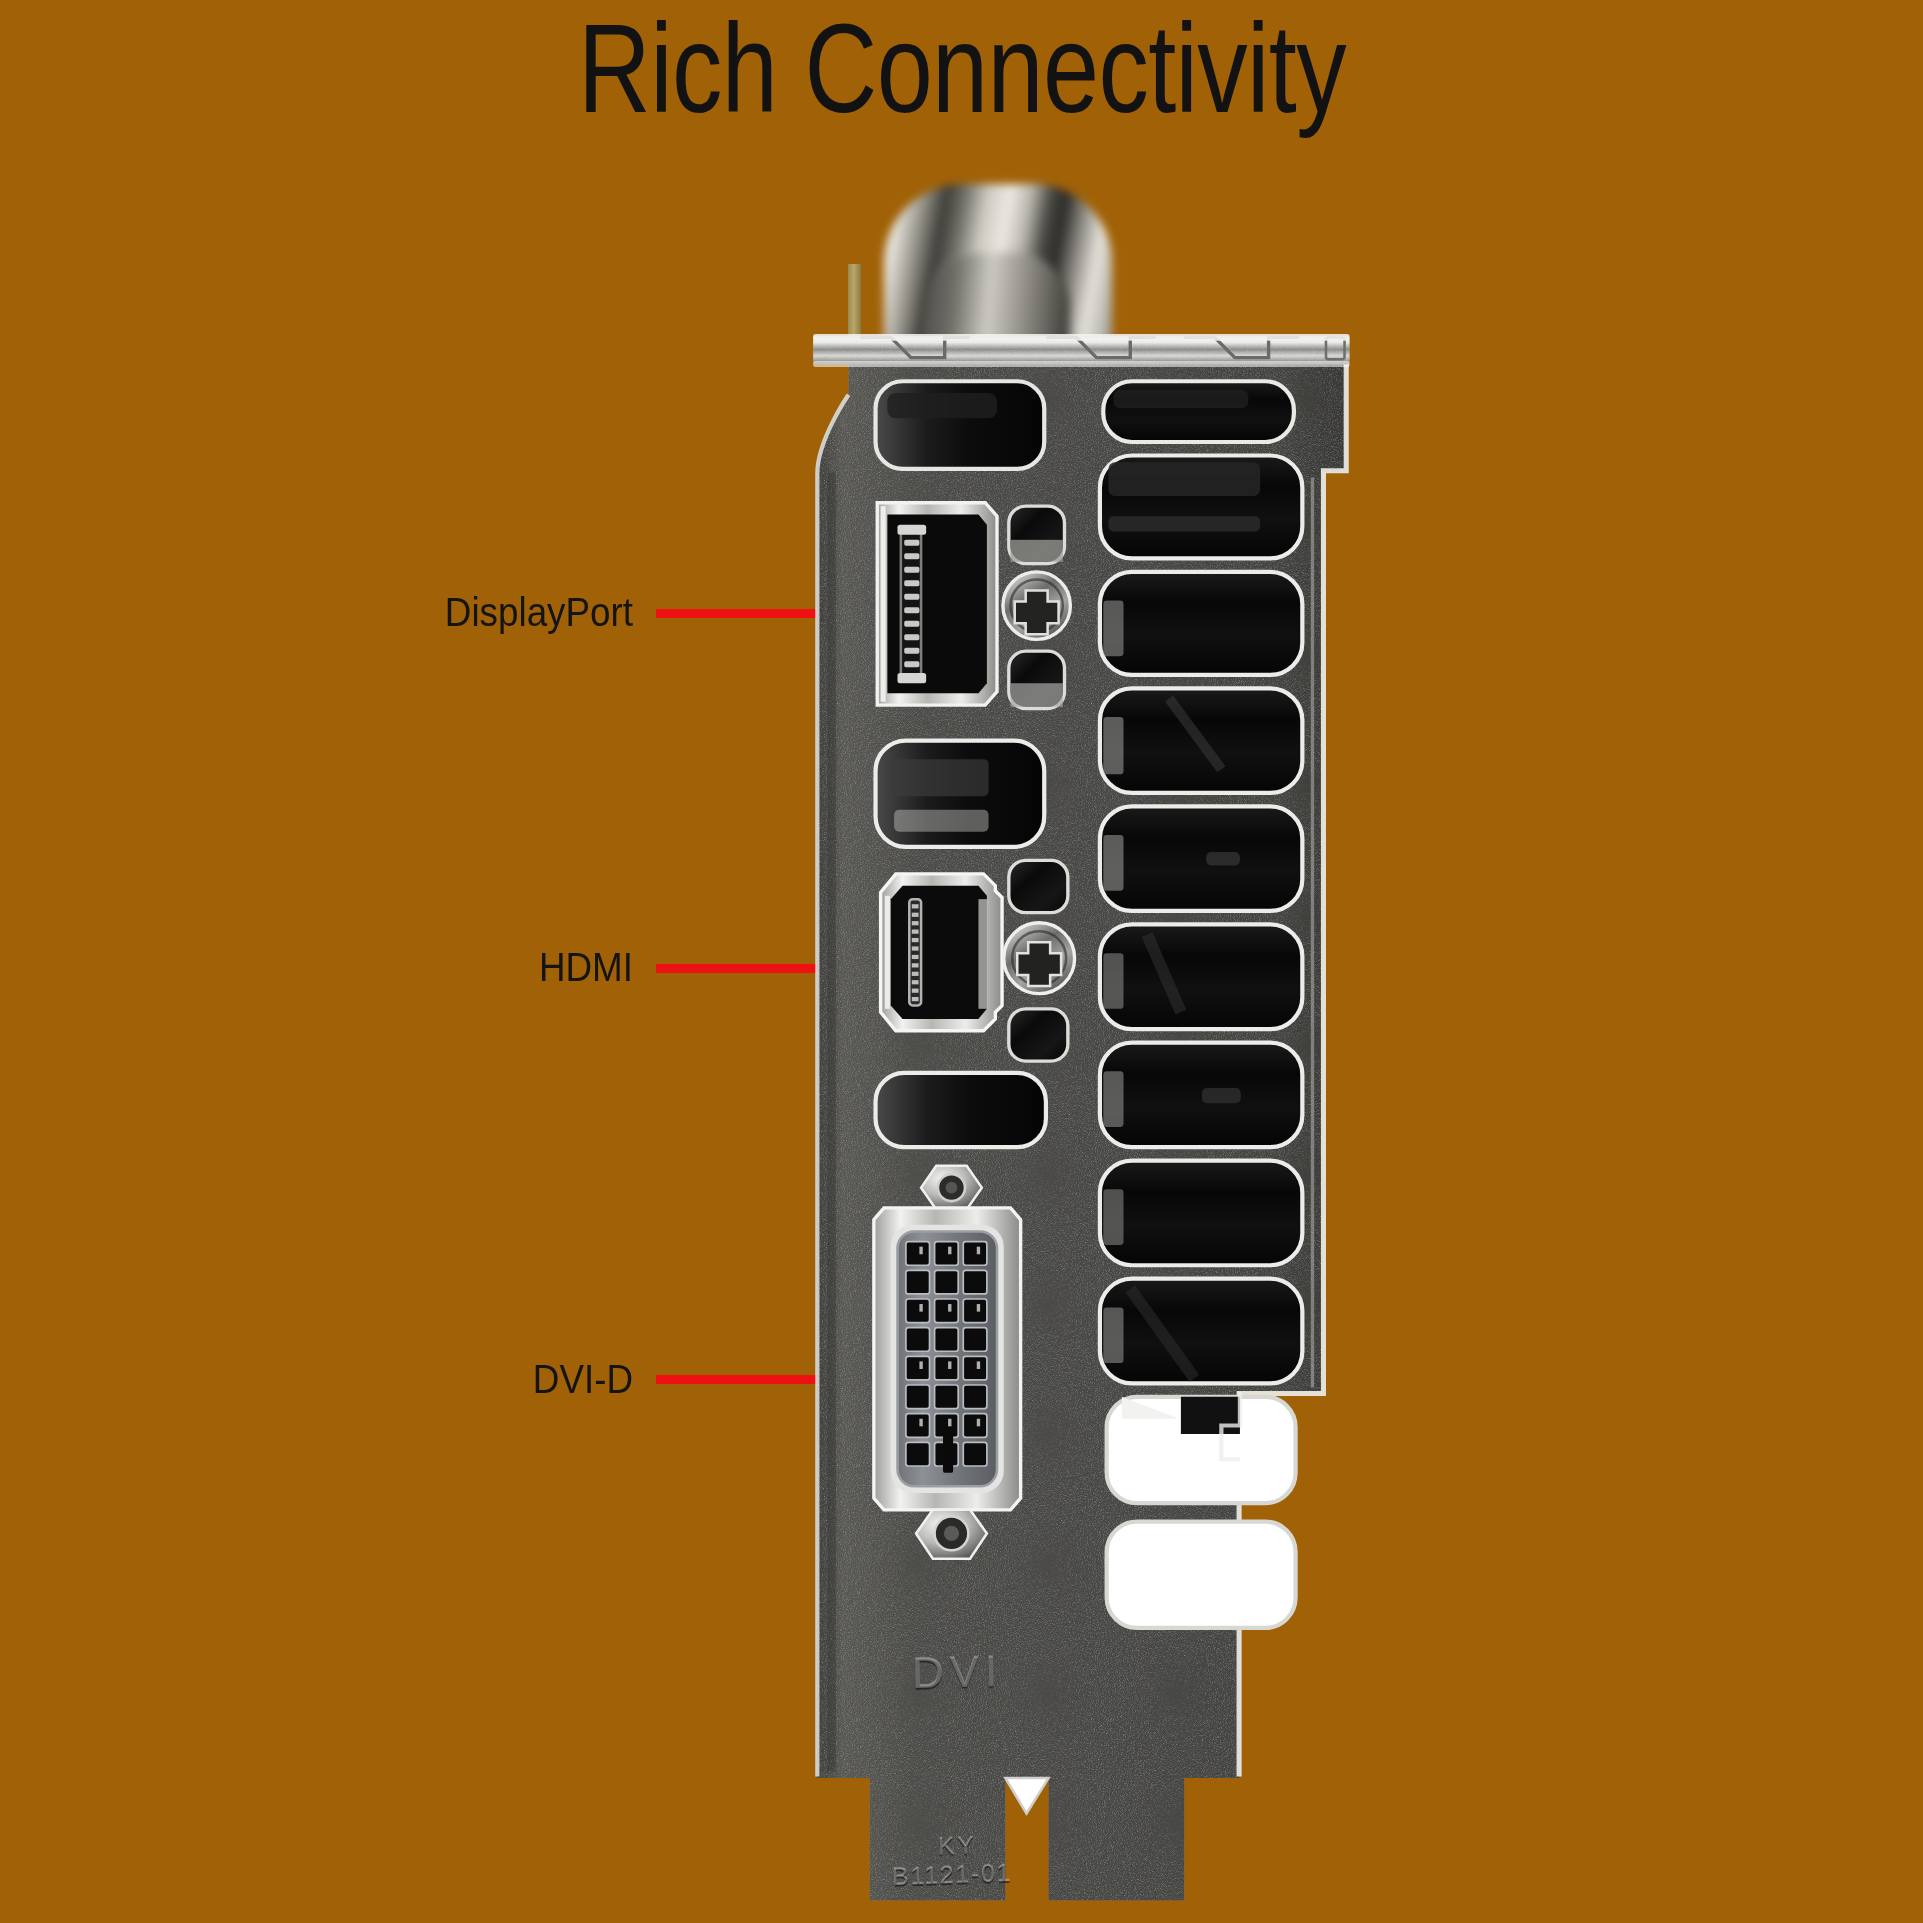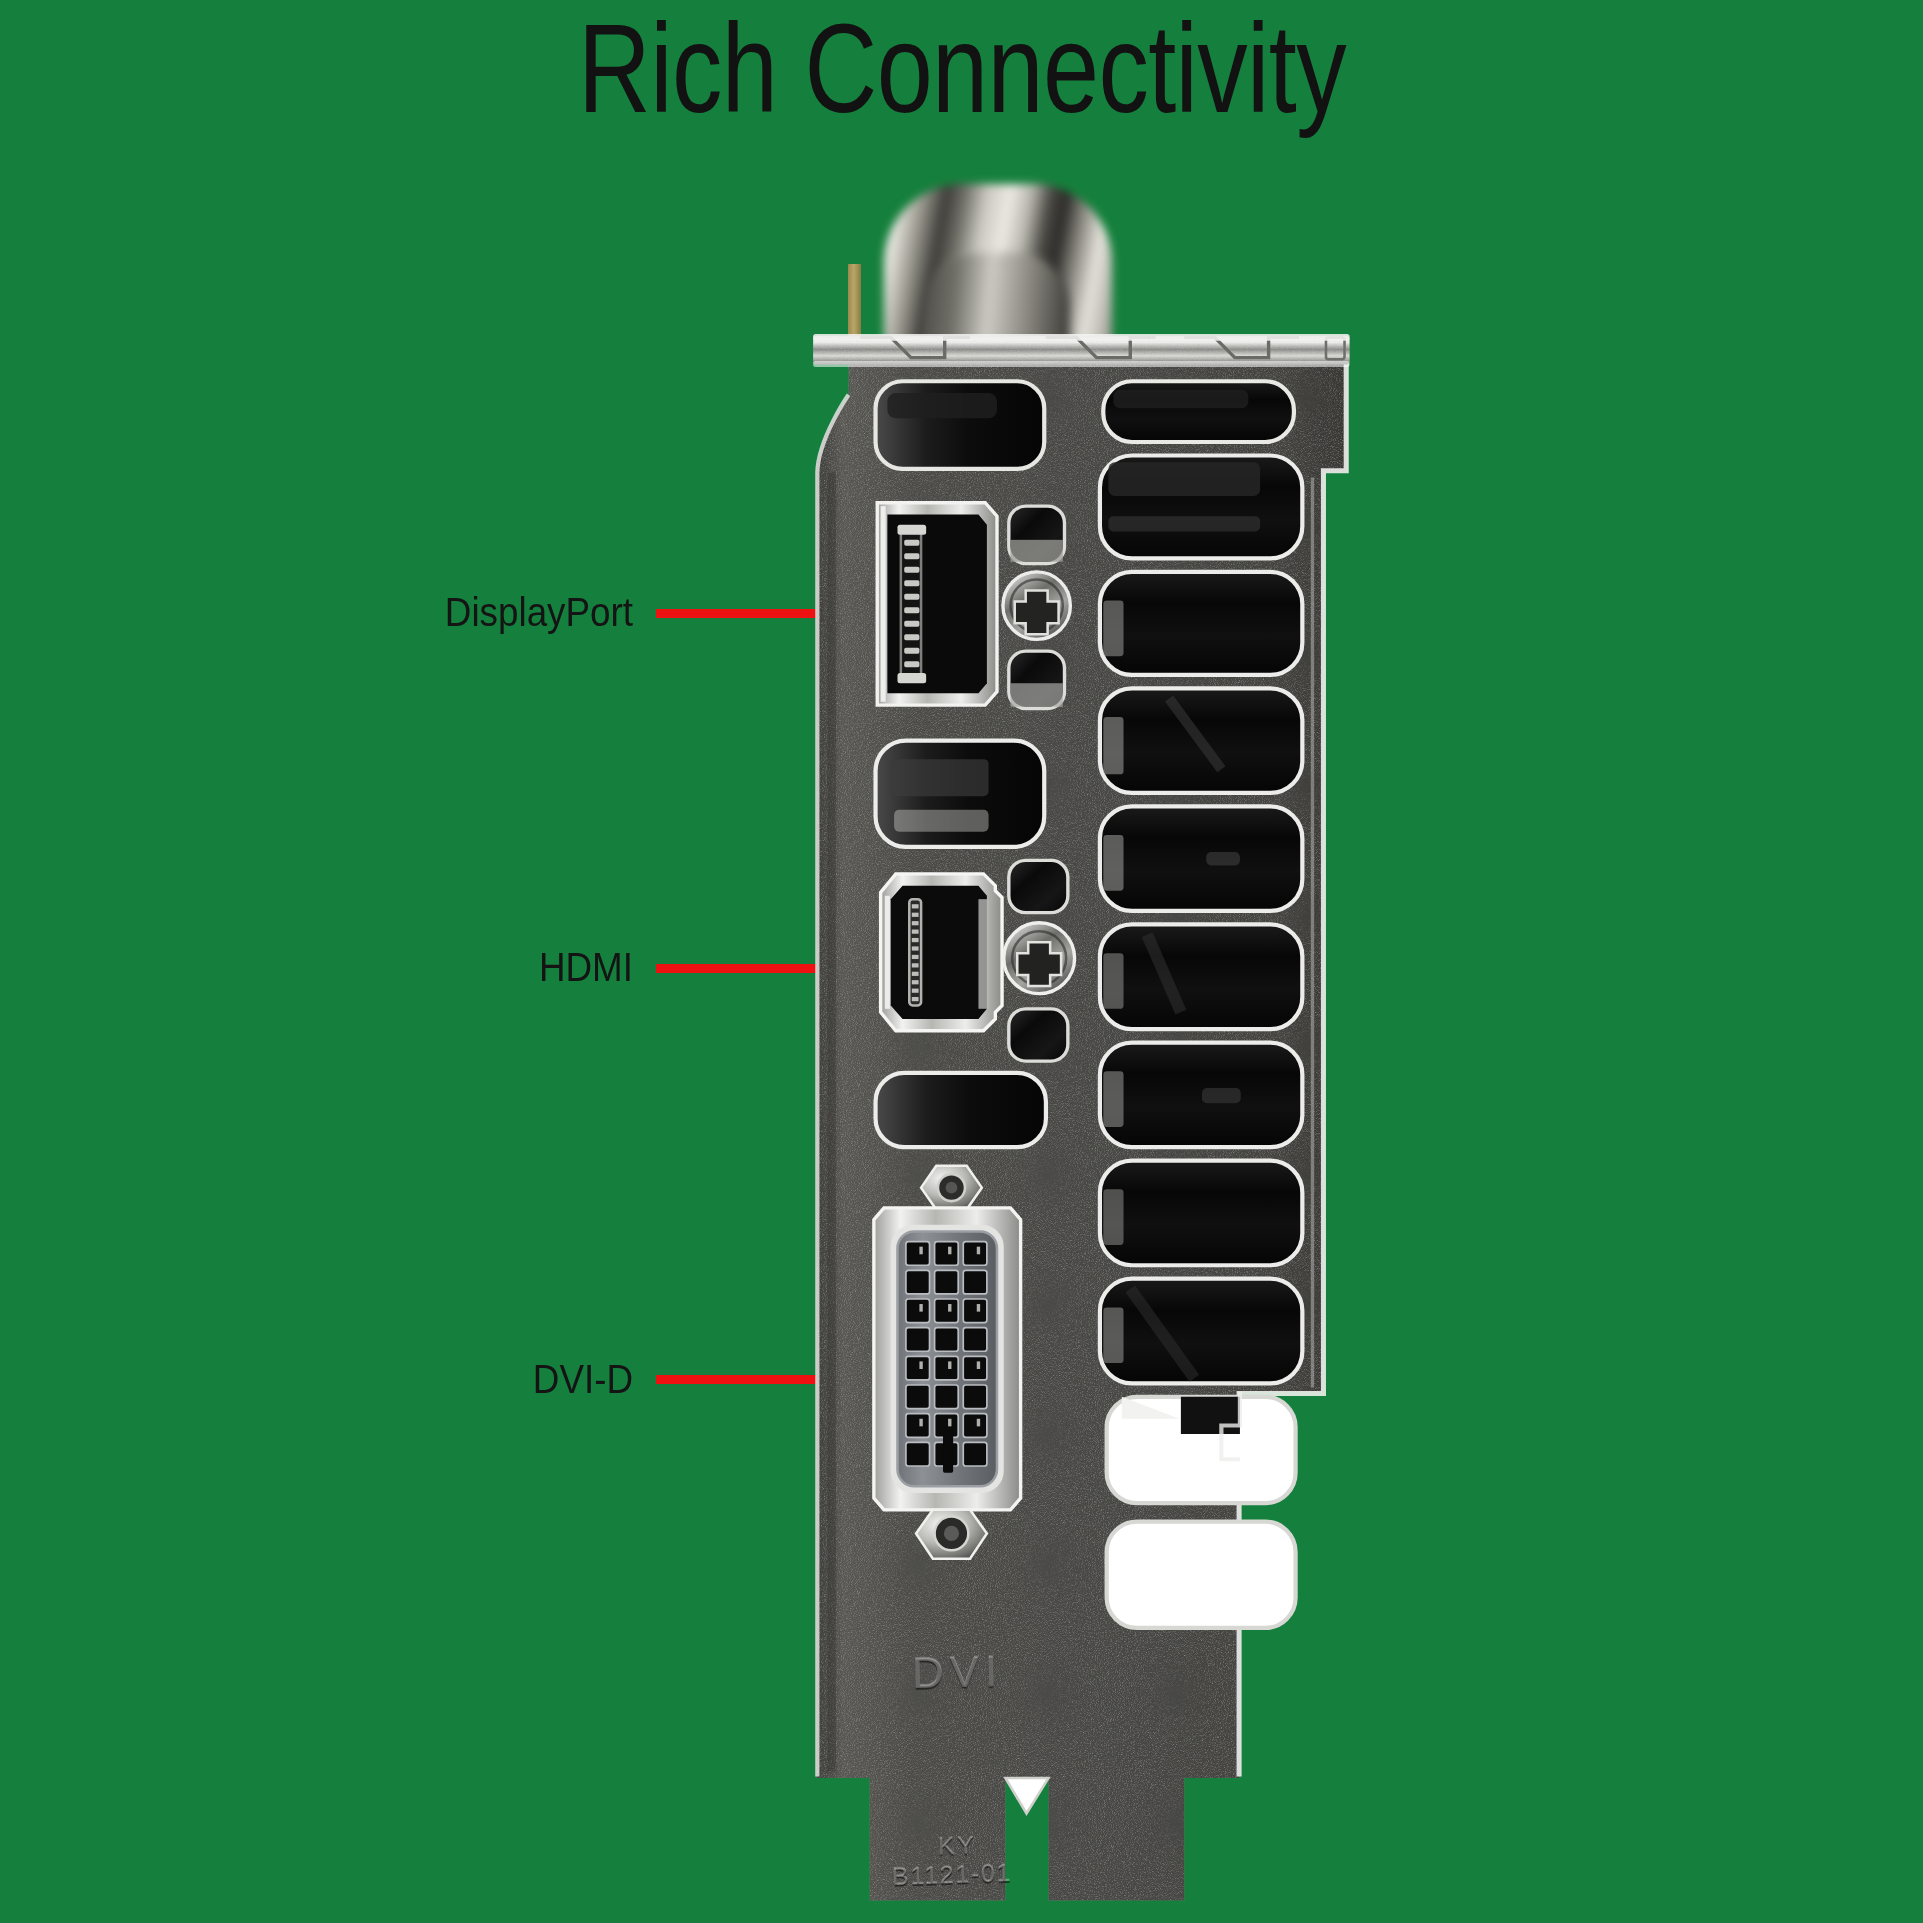--- a/index.html
+++ b/index.html
@@ -1,21 +1,21 @@
 <!DOCTYPE html>
 <html style="font-size:13.5px"><head>
 <meta charset="utf-8">
 <style>
   html,body{margin:0;padding:0;background:#ffffff;}
   body{
     width:1924px;height:1924px;position:relative;overflow:hidden;
     font-family:"Liberation Sans","DejaVu Sans",sans-serif;
     background:#ffffff;
   }
-  #stage{position:absolute;inset:0;width:1924px;height:1924px;background:#15803d;}
+  #stage{position:absolute;inset:0;width:1924px;height:1924px;background:#a16207;}
 
   
   .title{
     position:absolute;left:0;top:-6.7px;width:1924px;text-align:center;
     font-family:"Liberation Sans","DejaVu Sans",sans-serif;
     font-size:126px;font-weight:300;letter-spacing:-0.8px;color:#121212;
     transform:scaleX(0.80);transform-origin:50% 50%;
     white-space:nowrap;line-height:1.2;
   }
 

